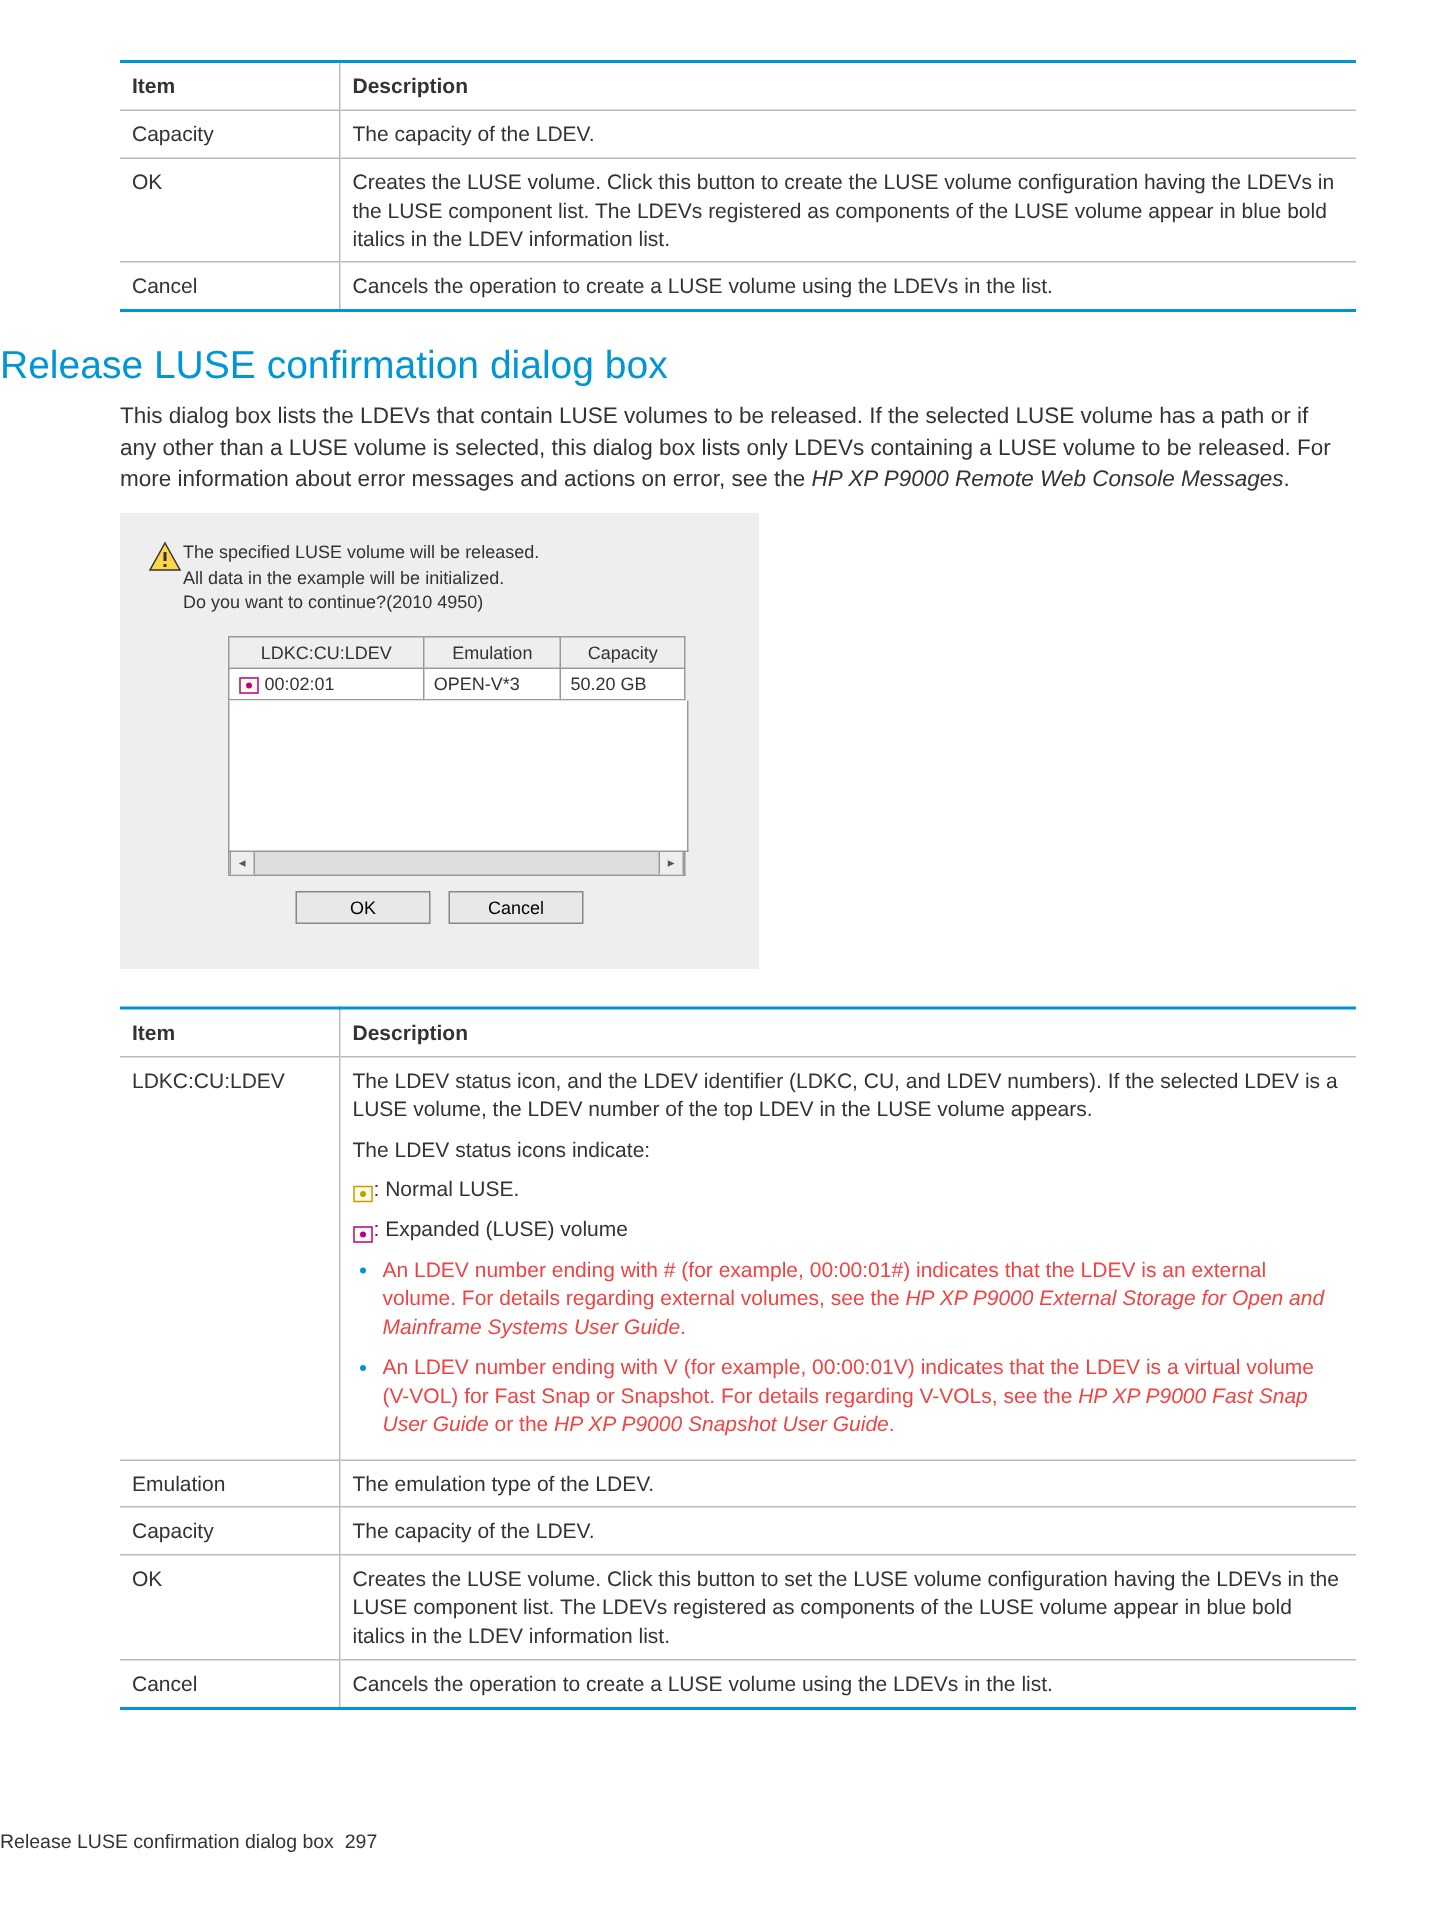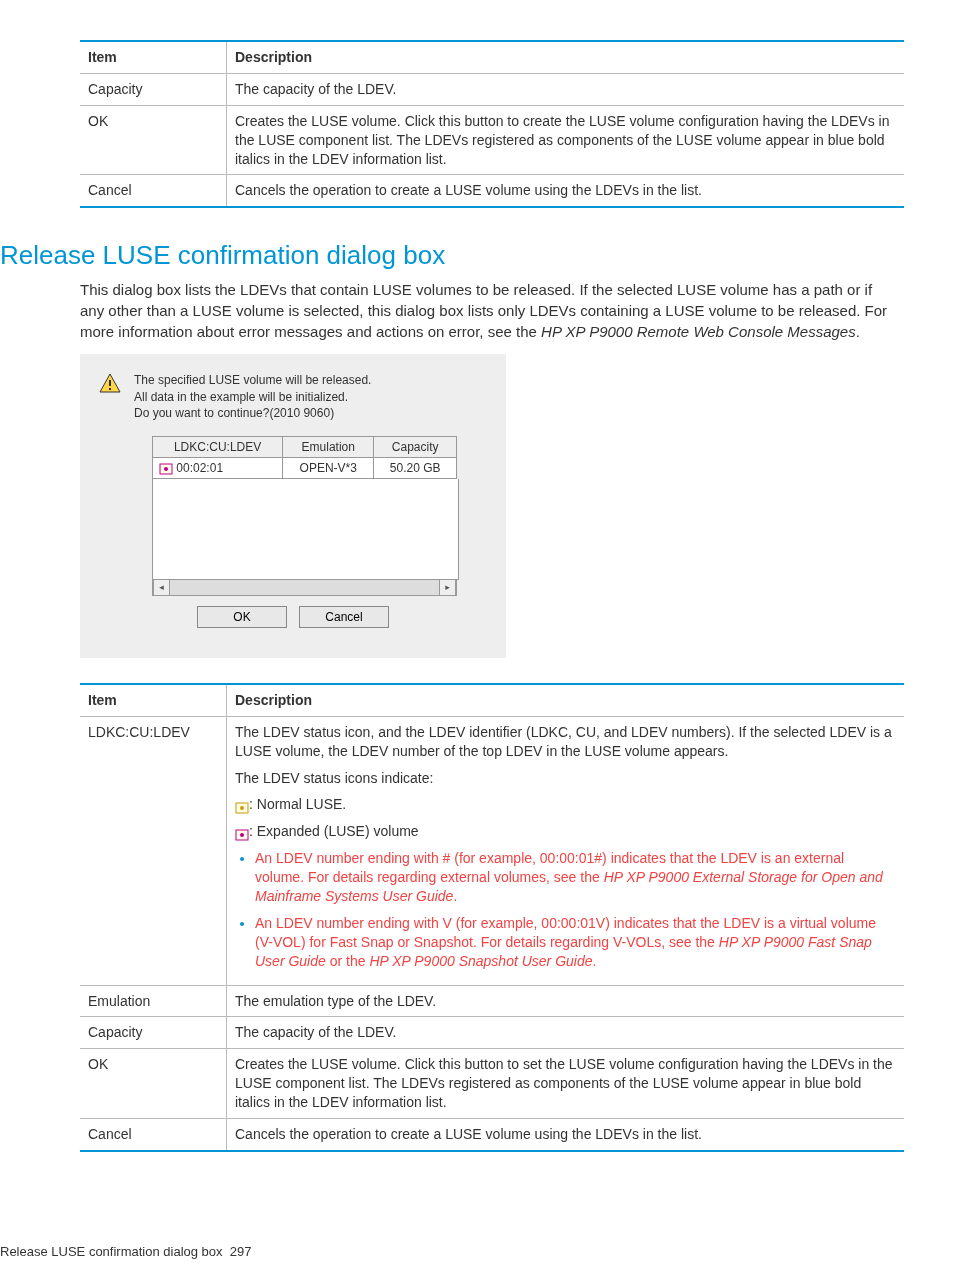--- a/index.html
+++ b/index.html
@@ -12,21 +12,21 @@
     width: 954px;
   }
   .page {
     padding: 40px 50px 30px 80px;
   }
   .doc-table {
     border-collapse: collapse;
     width: 100%;
     border-top: 2px solid #0096d6;
     border-bottom: 2px solid #0096d6;
-    margin-bottom: 32px;
+    margin-bottom: 20px;
   }
   .doc-table th, .doc-table td {
     border: 1px solid #bbb;
     padding: 6px 8px;
     text-align: left;
     vertical-align: top;
     font-size: 14px;
     line-height: 1.35;
   }
   .doc-table th {
@@ -56,21 +56,20 @@
   .italic { font-style: italic; }
   .dialog-wrap {
     background: #eee;
     padding: 18px 18px 30px 18px;
     width: 390px;
     margin: 8px 0 25px 0;
     position: relative;
   }
   .dialog-content {
     display: flex;
-    gap: 12px;
   }
   .warn-icon {
     width: 24px;
     height: 24px;
     flex-shrink: 0;
   }
   .warn-icon svg { width: 24px; height: 24px; }
   .dialog-text {
     font-size: 12px;
     line-height: 1.35;
@@ -82,21 +81,21 @@
     width: 305px;
     font-size: 12px;
   }
   .dialog-table th, .dialog-table td {
     border: 1px solid #999;
     padding: 2px 6px;
     font-weight: normal;
     height: 16px;
   }
   .dialog-table th { background: #eee; }
-  .dialog-table td.num { text-align: center; }
+  .dialog-table td.num { text-align: left; }
   .dialog-spacer {
     margin: 0 0 0 54px;
     width: 305px;
     height: 100px;
     background: #fff;
     border-left: 1px solid #999;
     border-right: 1px solid #999;
     border-bottom: 1px solid #999;
   }
   .dialog-scrollbar {
@@ -193,42 +192,42 @@
       <div class="warn-icon">
         <svg viewBox="0 0 24 24">
             <polygon points="12,2 22,20 2,20" fill="#ffd54a" stroke="#333" stroke-width="1"></polygon>
             <rect x="11" y="8" width="2" height="6" fill="#333"></rect>
             <rect x="11" y="16" width="2" height="2" fill="#333"></rect>
           </svg>
       </div>
       <div class="dialog-text">
         <div>The specified LUSE volume will be released.</div>
         <div>All data in the example will be initialized.</div>
-        <div>Do you want to continue?(2010 9060)</div>
+        <div>Do you want to continue?(2010 4950)</div>
       </div>
     </div>
 
     <table class="dialog-table">
       <tbody>
           <tr>
         <th>LDKC:CU:LDEV</th>
         <th>Emulation</th>
         <th>Capacity</th>
       </tr>
       <tr>
         <td>
           <span class="ldev-icon">
             <svg viewBox="0 0 14 12">
                   <rect x="1" y="1" width="12" height="10" fill="#fffde7" stroke="#b08" stroke-width="1"></rect>
                   <circle cx="7" cy="6" r="2" fill="#b08"></circle>
                 </svg>
           </span>
           <span>00:02:01</span>
         </td>
-        <td style="text-align:center">OPEN-V*3</td>
+        <td style="">OPEN-V*3</td>
         <td class="num">50.20 GB</td>
       </tr>
     </tbody>
       </table>
     <div class="dialog-spacer"></div>
     <div class="dialog-scrollbar">
       <div class="sb-btn">◂</div>
       <div class="sb-btn">▸</div>
     </div>
 

